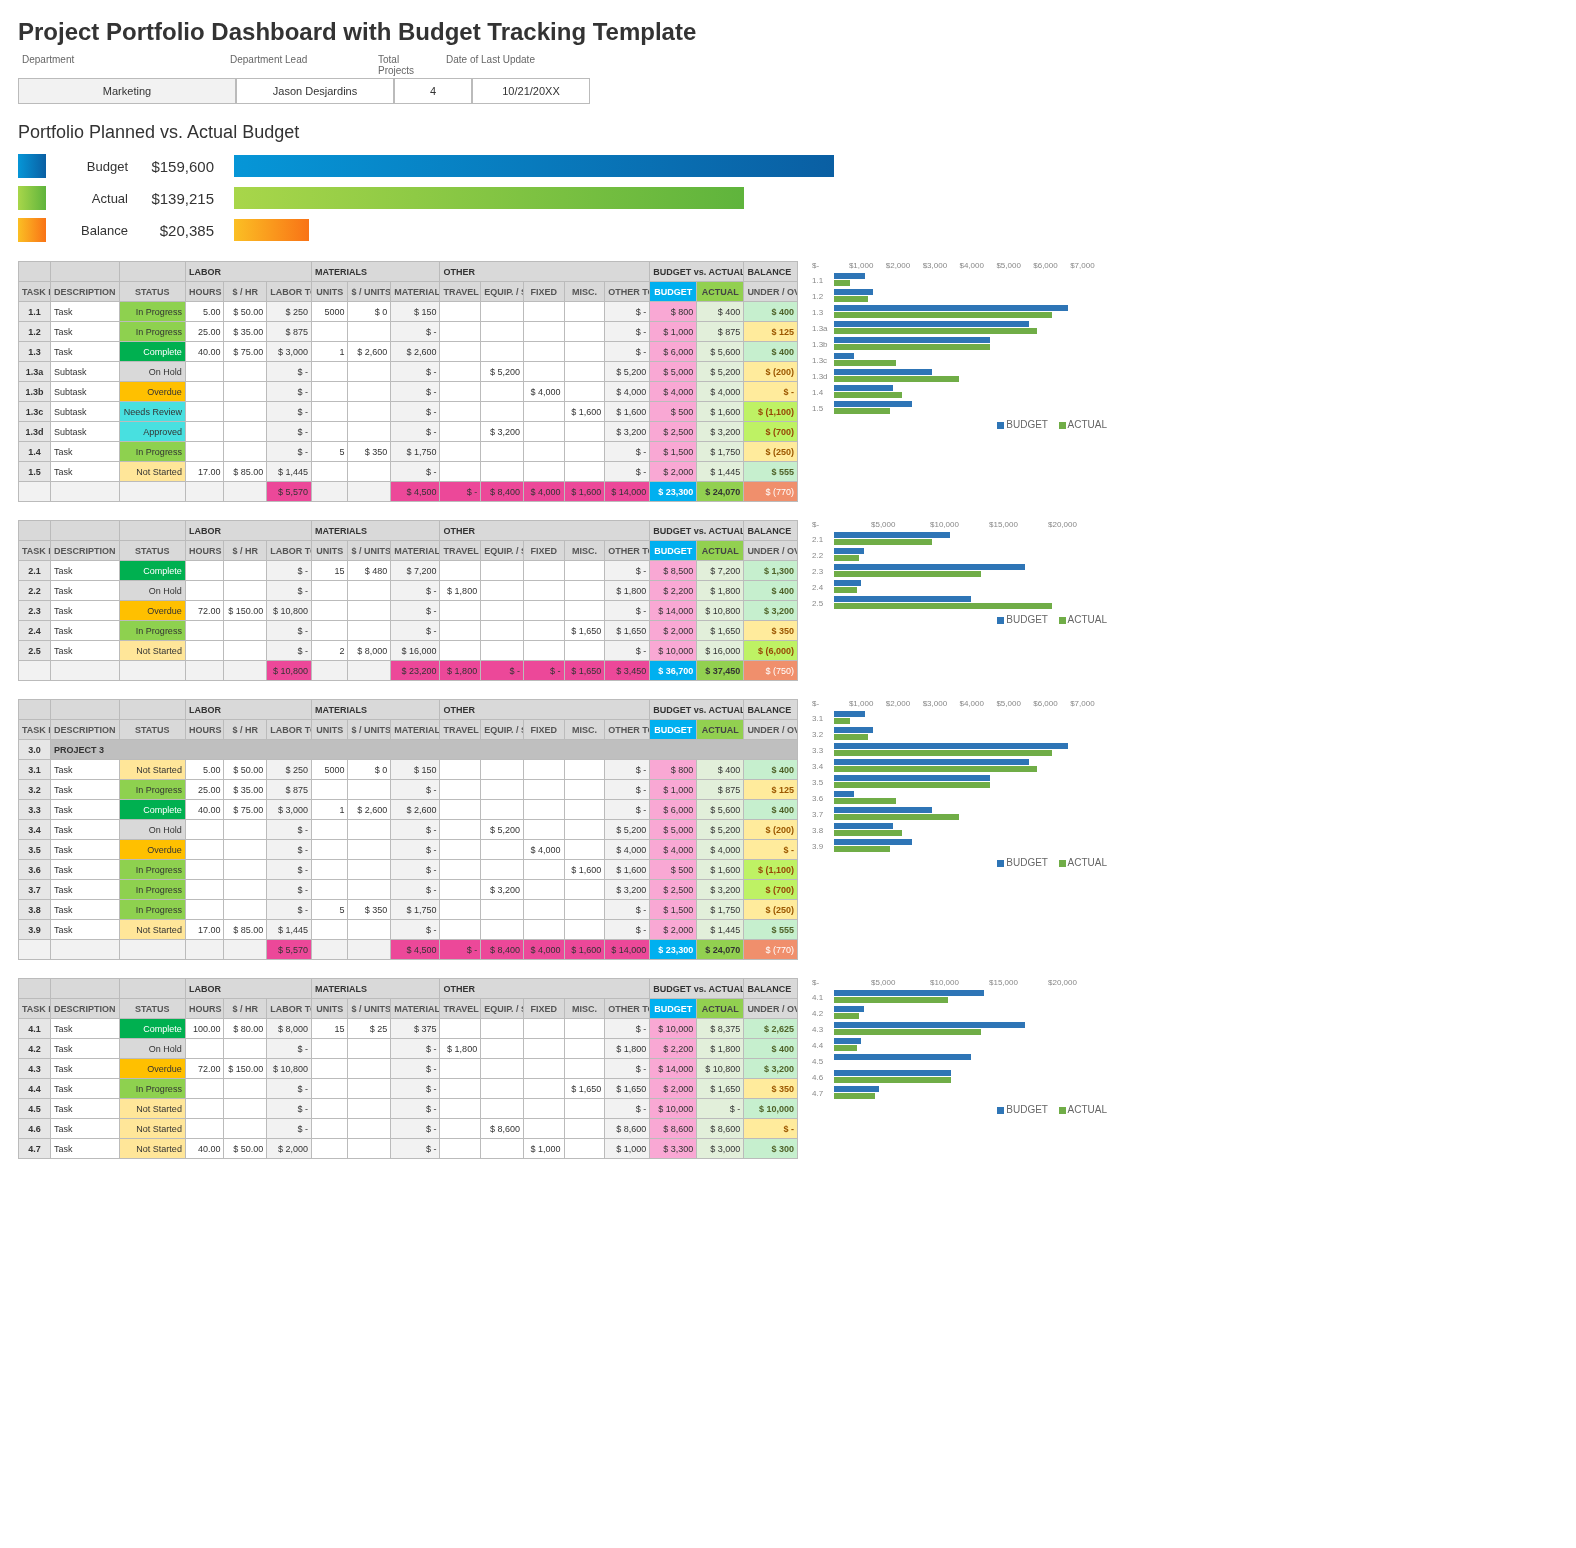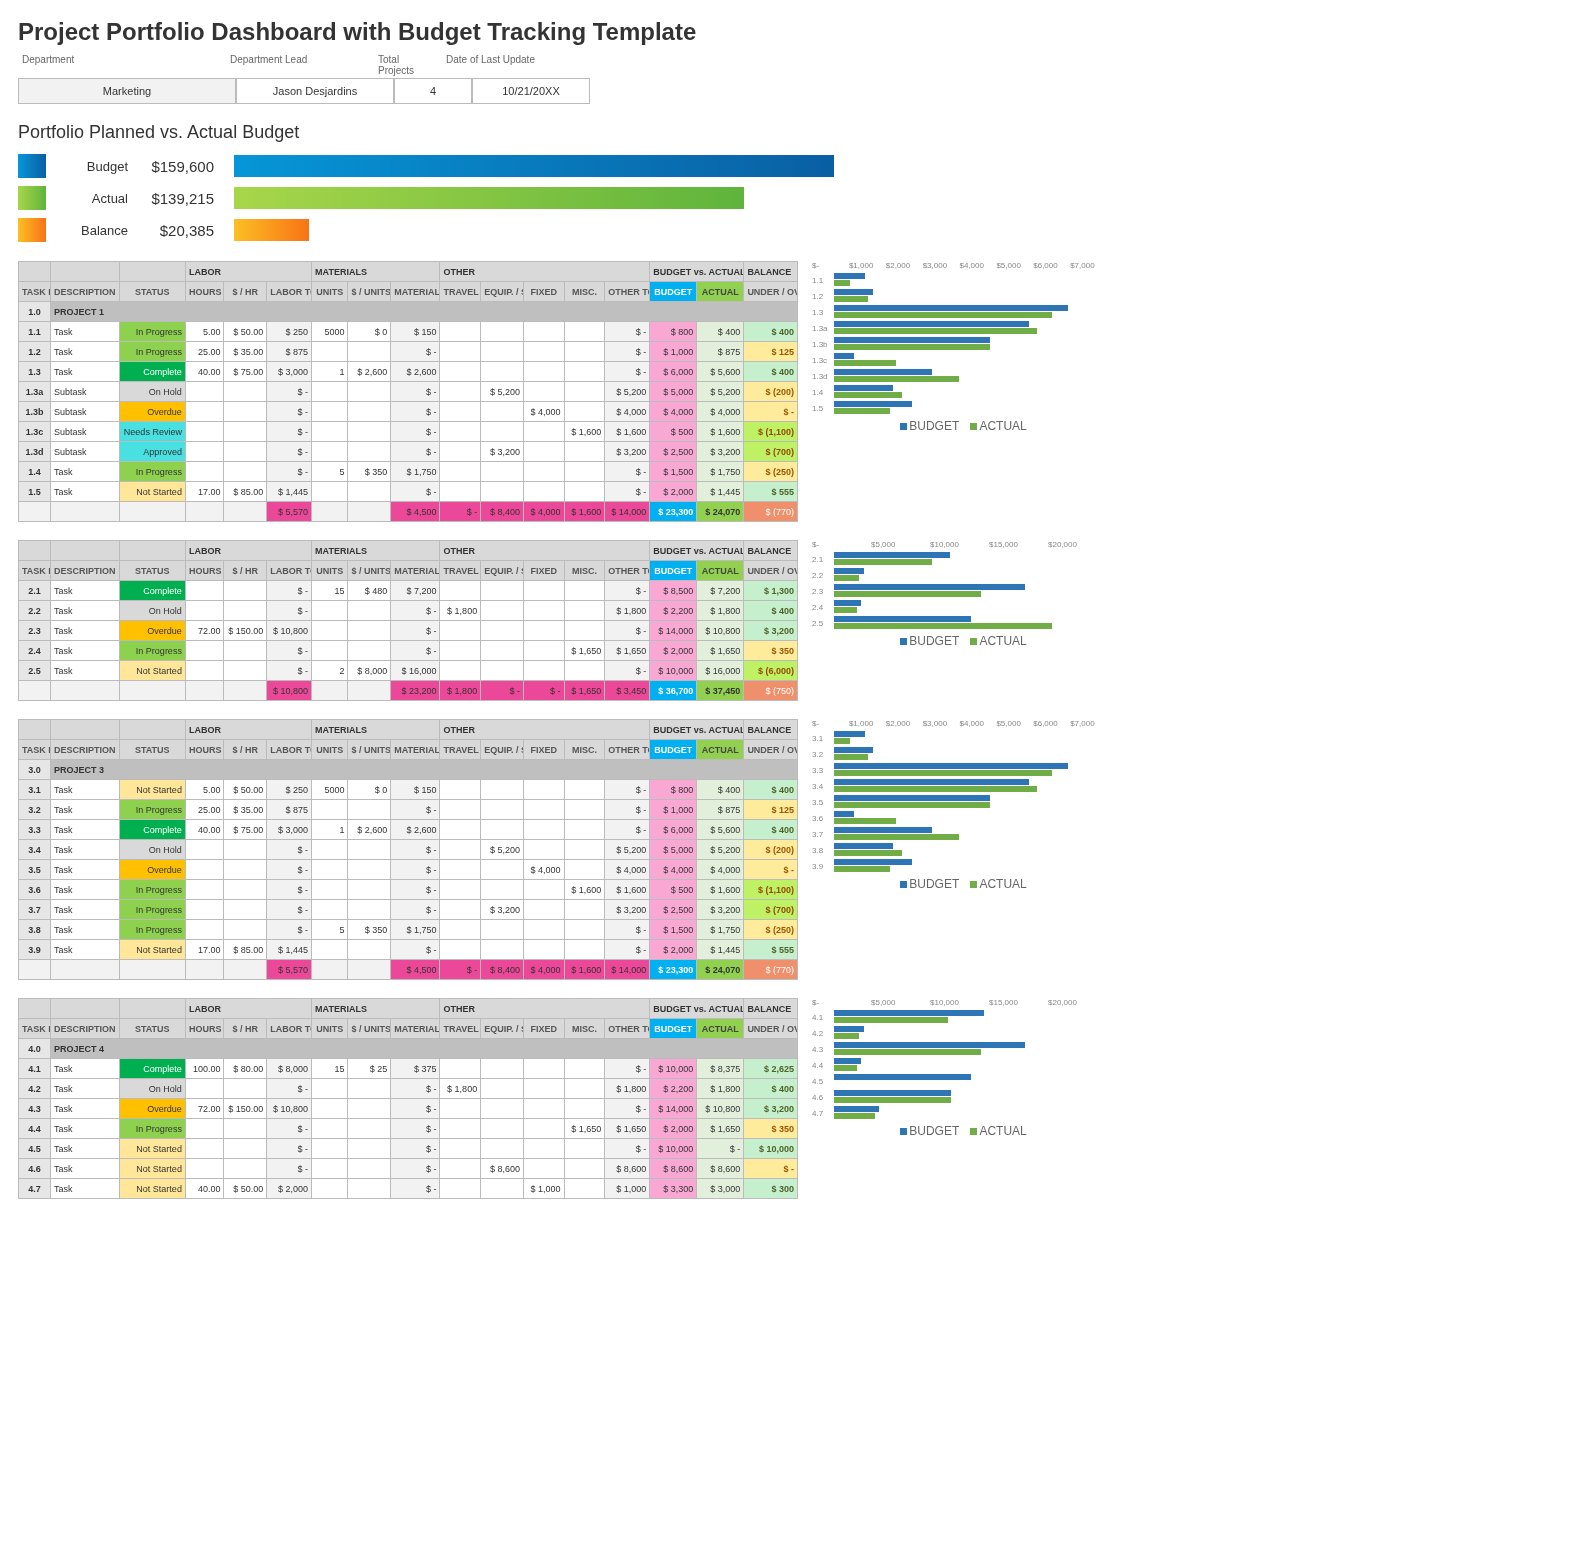--- a/index.html
+++ b/index.html
@@ -53,21 +53,21 @@
   .c-act{background:#e2efda}
   .chart{width:295px}
   .chart-axis{display:flex;font-size:8px;color:#888;margin-bottom:3px}
   .chart-axis span{flex:1;text-align:left}
   .crow{display:flex;align-items:center;margin-bottom:2px}
   .crow .lbl{width:22px;font-size:8px;color:#888;text-align:left}
   .crow .bars{flex:1;position:relative}
   .crow .bars div{height:6px;margin-bottom:1px}
   .bb{background:#2e75b6}
   .ba{background:#70ad47}
-  .legend{text-align:center;font-size:12px;color:#666;margin-top:4px}
+  .legend{text-align:right;font-size:10px;color:#666;margin-top:4px}
   .legend .sq{display:inline-block;width:7px;height:7px;margin:0 2px 0 8px;vertical-align:middle}
   .grey{background:#f2f2f2}
   .col-tid{width:30px}
   .col-desc{width:64px}
   .col-stat{width:62px}
   .col-hr{width:36px}
   .col-rate{width:40px}
   .col-lt{width:42px}
   .col-un{width:34px}
   .col-su{width:40px}
@@ -167,24 +167,20 @@
             <th class="sh">TRAVEL</th>
             <th class="sh">EQUIP. / SPACE</th>
             <th class="sh">FIXED</th>
             <th class="sh">MISC.</th>
             <th class="sh">OTHER TOTAL</th>
             <th class="sh sh-budget">BUDGET</th>
             <th class="sh sh-actual">ACTUAL</th>
             <th class="sh">UNDER / OVER</th>
           </tr>
           <tr>
-            <td class="proj taskid">1.0</td>
-            <td class="proj" colspan="16">PROJECT 1</td>
-          </tr>
-          <tr>
       <td class="taskid">1.1</td>
       <td class="desc">Task</td>
       <td class="st st-inprogress">In Progress</td>
       <td class="num">5.00</td>
       <td class="mny">$  50.00</td>
       <td class="mny tot">$     250</td>
       <td class="num">5000</td>
       <td class="mny">$     0</td>
       <td class="mny tot">$     150</td>
       <td class="mny"></td>
@@ -1034,24 +1030,20 @@
             <th class="sh">TRAVEL</th>
             <th class="sh">EQUIP. / SPACE</th>
             <th class="sh">FIXED</th>
             <th class="sh">MISC.</th>
             <th class="sh">OTHER TOTAL</th>
             <th class="sh sh-budget">BUDGET</th>
             <th class="sh sh-actual">ACTUAL</th>
             <th class="sh">UNDER / OVER</th>
           </tr>
           <tr>
-            <td class="proj taskid">4.0</td>
-            <td class="proj" colspan="16">PROJECT 4</td>
-          </tr>
-          <tr>
       <td class="taskid">4.1</td>
       <td class="desc">Task</td>
       <td class="st st-complete">Complete</td>
       <td class="num">100.00</td>
       <td class="mny">$  80.00</td>
       <td class="mny tot">$   8,000</td>
       <td class="num">15</td>
       <td class="mny">$    25</td>
       <td class="mny tot">$     375</td>
       <td class="mny"></td>

